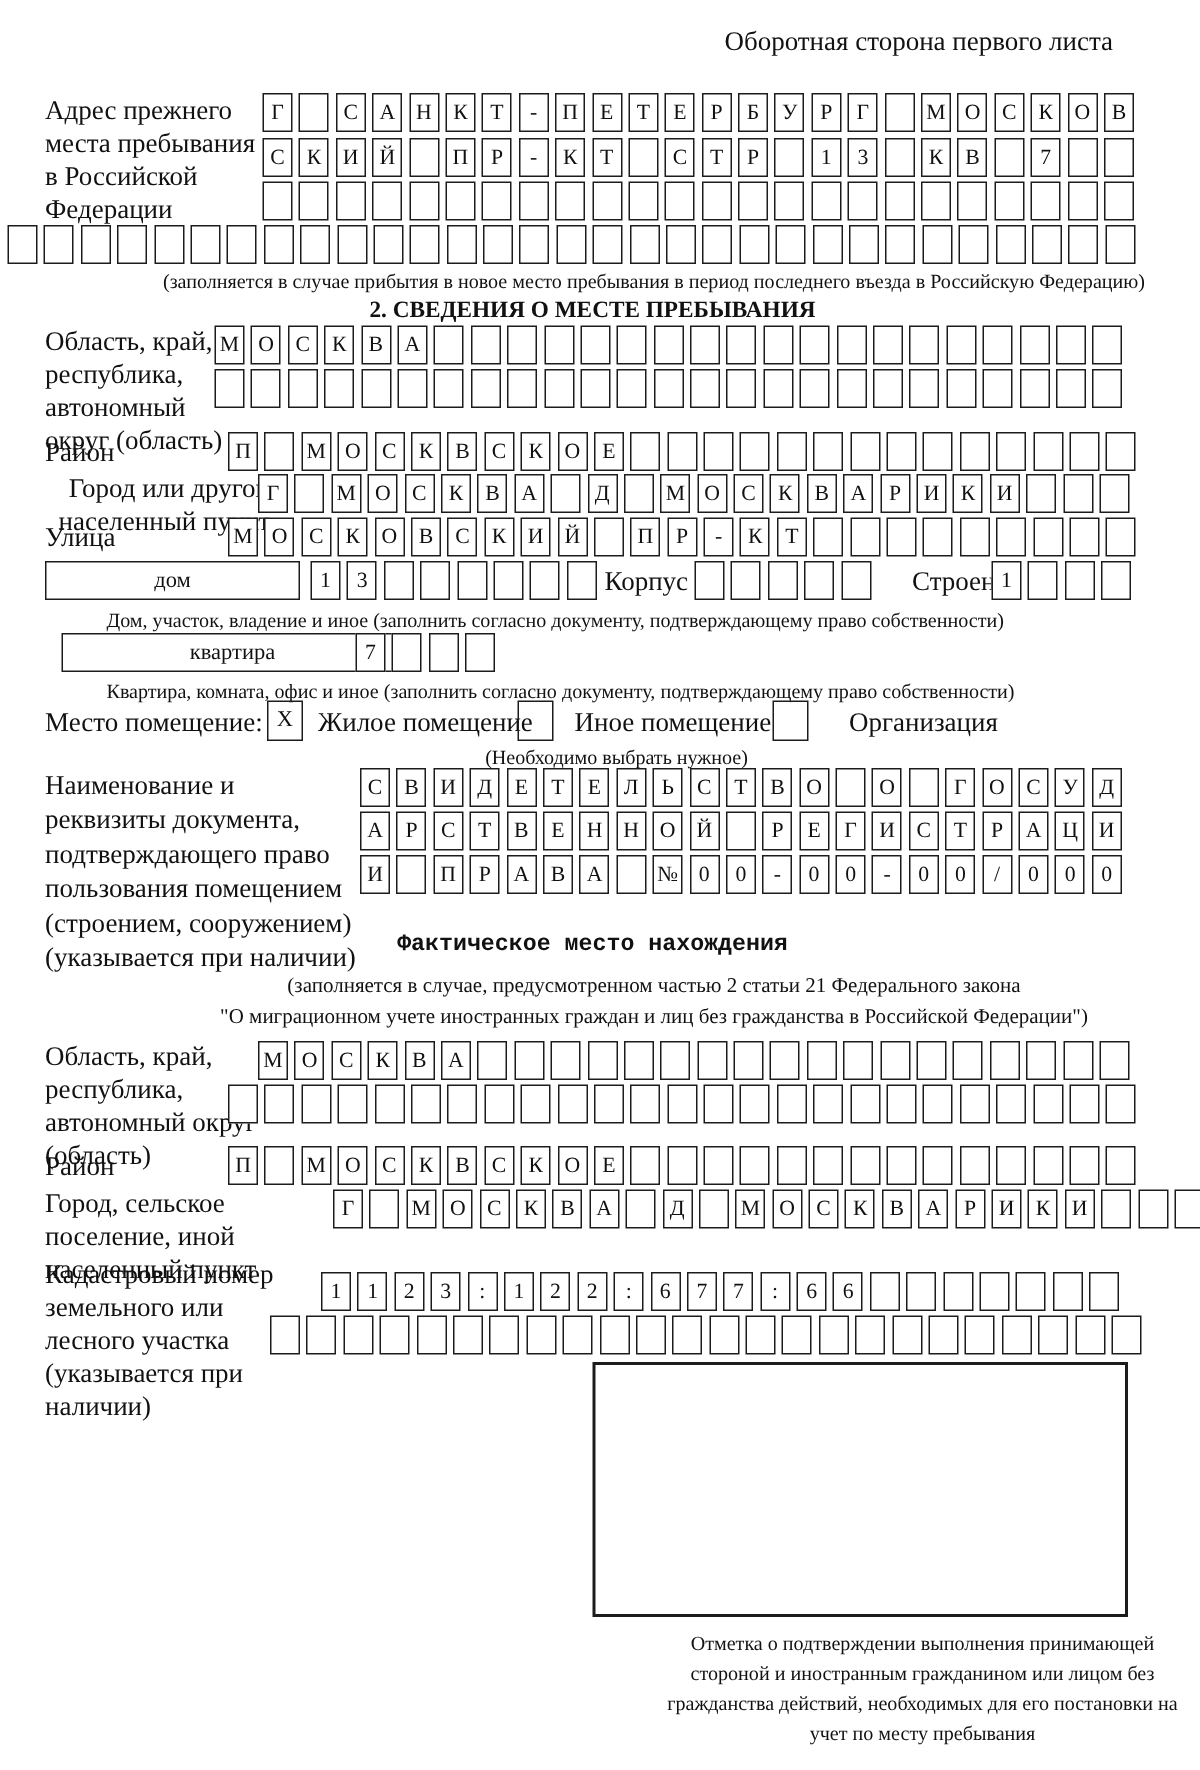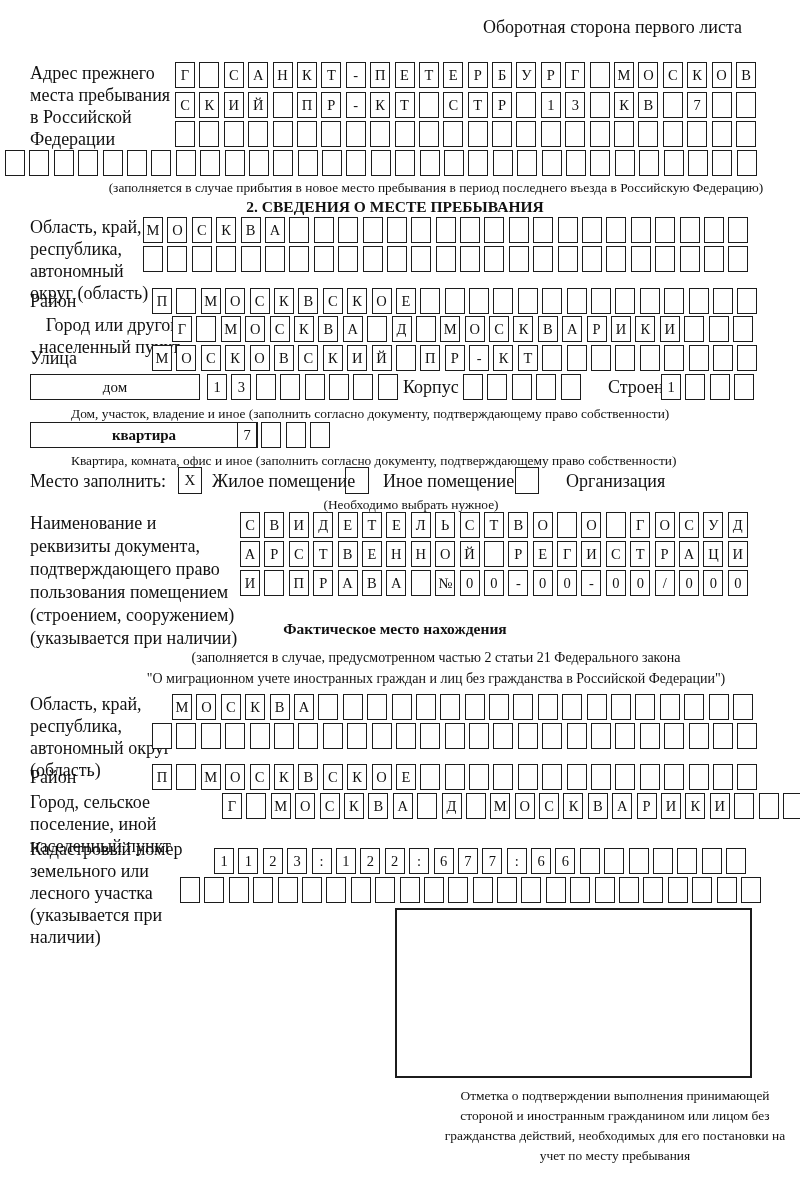--- a/index.html
+++ b/index.html
@@ -314,30 +314,30 @@
   </div>
 <div class="abs lbl" style="top:376px;left:608px;">Строение</div>
 <div class="abs boxrow" style="top:374px;left:661px;">
     <div class="cell">1</div>
     <div class="cell"></div>
     <div class="cell"></div>
     <div class="cell"></div>
   </div>
 <div class="abs cap" style="top:405px;left:30px;width:740px;">Дом, участок, владение и иное (заполнить согласно документу, подтверждающему право собственности)</div>
 
-<div class="abs longbox" style="top:422px;left:30px;width:228px;font-weight:bold;">квартира</div>
+<div class="abs longbox" style="top:422px;left:41px;width:228px;">квартира</div>
 <div class="abs boxrow" style="top:422px;left:237px;">
     <div class="cell">7</div>
     <div class="cell"></div>
     <div class="cell"></div>
     <div class="cell"></div>
   </div>
 <div class="abs cap" style="top:452px;left:30px;width:740px;">Квартира, комната, офис и иное (заполнить согласно документу, подтверждающему право собственности)</div>
 
-<div class="abs lbl" style="top:470px;left:30px;">Место заполнить:</div>
+<div class="abs lbl" style="top:470px;left:30px;">Место помещение:</div>
 <div class="abs chk" style="top:467px;left:178px;">X</div>
 <div class="abs lbl" style="top:470px;left:212px;">Жилое помещение</div>
 <div class="abs chk" style="top:467px;left:345px;"></div>
 <div class="abs lbl" style="top:470px;left:383px;">Иное помещение</div>
 <div class="abs chk" style="top:467px;left:515px;"></div>
 <div class="abs lbl" style="top:470px;left:566px;">Организация</div>
 <div class="abs cap ctr" style="top:496px;left:150px;width:440px;">(Необходимо выбрать нужное)</div>
 
 <div class="abs lbl" style="top:512px;left:30px;width:208px;line-height:23px;">Наименование и реквизиты документа, подтверждающего право пользования помещением (строением, сооружением) (указывается при наличии)</div>
 <div class="abs boxrow" style="top:512px;left:240px;">
@@ -403,21 +403,21 @@
     <div class="cell">0</div>
     <div class="cell">-</div>
     <div class="cell">0</div>
     <div class="cell">0</div>
     <div class="cell">/</div>
     <div class="cell">0</div>
     <div class="cell">0</div>
     <div class="cell">0</div>
   </div>
 
-<div class="abs hdr ctr" style="top:620px;left:0;width:790px;">Фактическое место нахождения</div>
+<div class="abs hdr ctr" style="top:620px;left:0;width:790px;font-family:Liberation Mono, monospace;">Фактическое место нахождения</div>
 <div class="abs cap ctr" style="top:649px;left:0;width:790px;font-size:14px;">(заполняется в случае, предусмотренном частью 2 статьи 21 Федерального закона</div>
 <div class="abs cap ctr" style="top:670px;left:0;width:790px;font-size:14px;">"О миграционном учете иностранных граждан и лиц без гражданства в Российской Федерации")</div>
 
 <div class="abs lbl" style="top:693px;left:30px;width:160px;">Область, край, республика, автономный округ (область)</div>
 <div class="abs boxrow" style="top:694px;left:172px;">
     <div class="cell">М</div>
     <div class="cell">О</div>
     <div class="cell">С</div>
     <div class="cell">К</div>
     <div class="cell">В</div>

